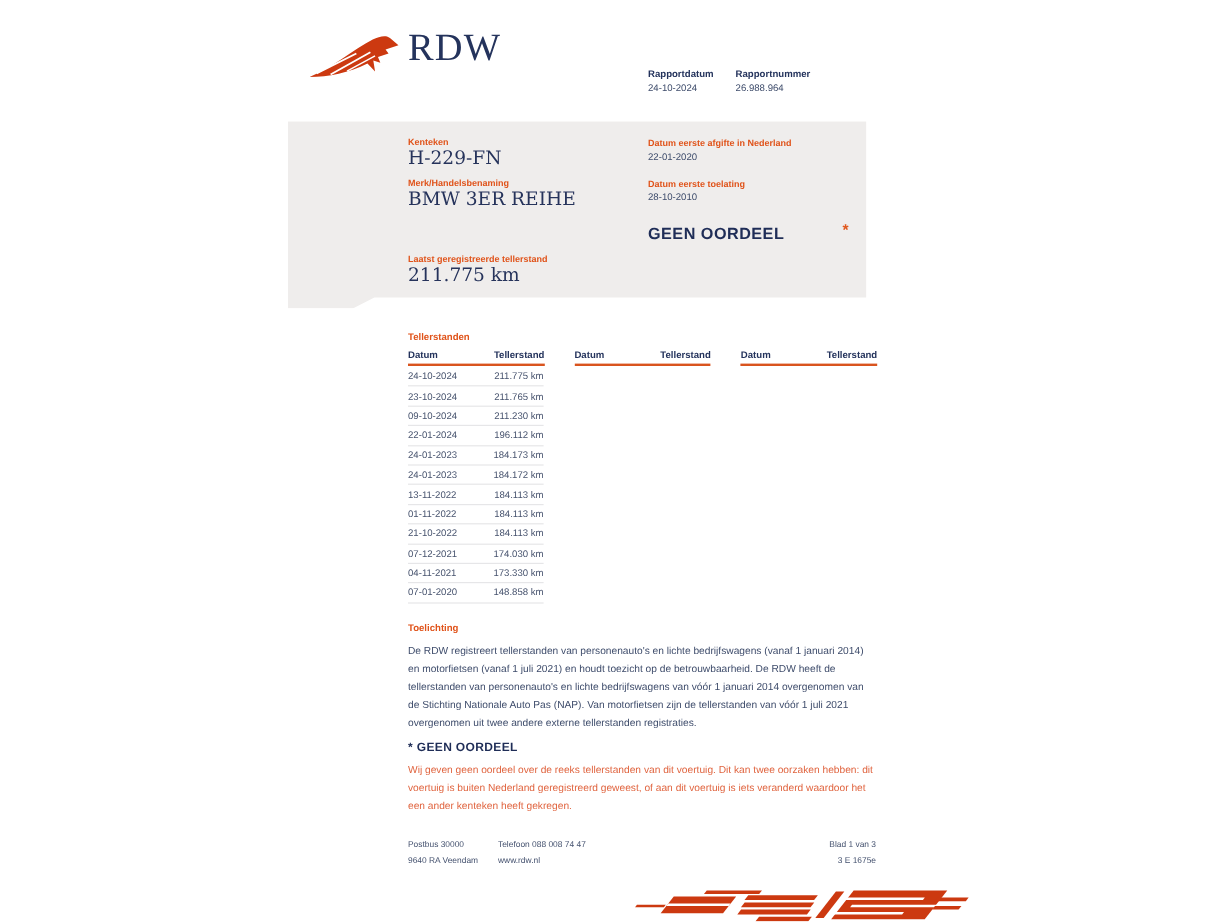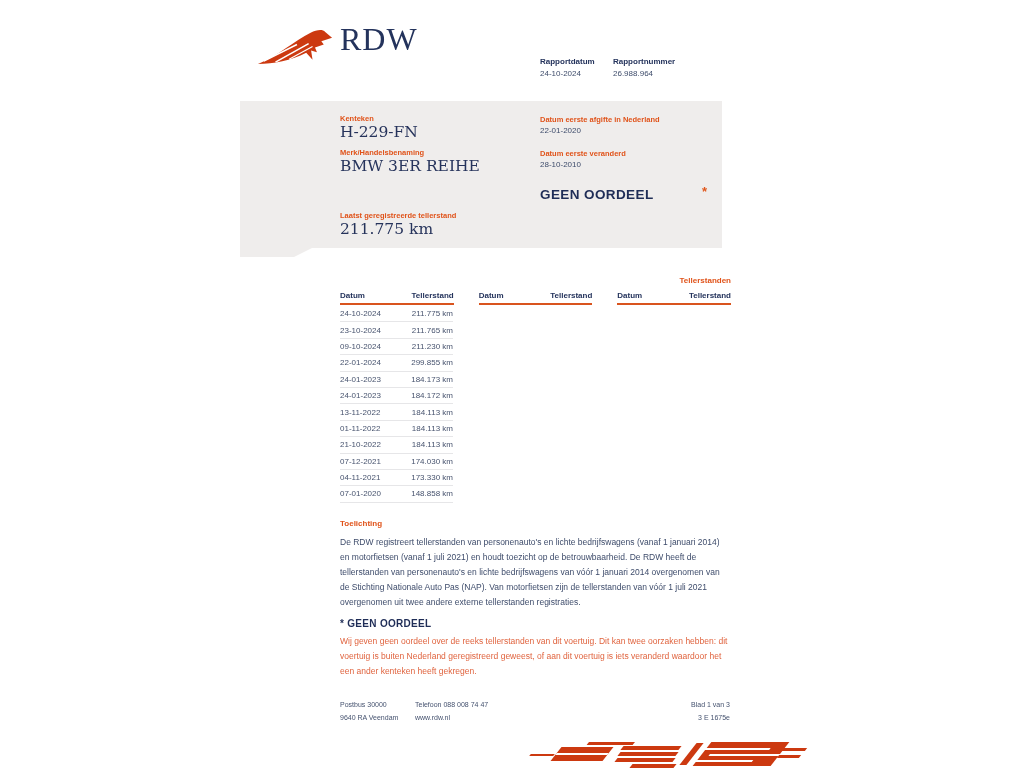--- a/index.html
+++ b/index.html
@@ -22,21 +22,21 @@
   .panel{position:absolute;left:240px;top:101px;width:574px;height:156px;background:#EFEDEC;
          clip-path:polygon(0 0,482px 0,482px 147px,72px 147px,54px 156px,0 156px);}
   .panel .lab{position:absolute;font-size:7.5px;font-weight:bold;color:#E0531A;}
   .panel .serif-val{position:absolute;font-family:"DejaVu Serif",serif;font-size:15.5px;color:#26335B;}
   .panel .sans-val{position:absolute;font-size:8px;color:#3E4C6B;}
   .panel .oordeel{position:absolute;left:300px;top:86px;font-size:13.5px;font-weight:bold;
                   color:#1F2D57;letter-spacing:0.4px;}
   .panel .star{position:absolute;left:462px;top:83px;color:#E0571C;font-size:13px;font-weight:bold;}
 
   
-  .tsection{position:absolute;left:340px;top:276px;width:391px;text-align:right;}
+  .tsection{position:absolute;left:340px;top:276px;width:391px;}
   .tsection .sec-title{font-size:8px;font-weight:bold;color:#E0531A;margin-bottom:6px;}
   .thead{display:flex;gap:25px;}
   .thead .pair{flex:1;display:flex;justify-content:space-between;font-size:8px;font-weight:bold;
                color:#24335C;border-bottom:2px solid #D9541E;padding-bottom:3px;}
   .trows{width:113px;margin-top:1px;}
   .trow{display:flex;justify-content:space-between;align-items:center;height:15.4px;
         font-size:8px;color:#47536E;border-bottom:1px solid #E6E6E8;}
 
   
   .toelichting{position:absolute;left:340px;top:519px;width:391px;}
@@ -88,21 +88,21 @@
 
     <div class="lab" style="left:100px;top:47px;">Merk/Handelsbenaming</div>
     <div class="serif-val" style="left:100px;top:56px;">BMW 3ER REIHE</div>
 
     <div class="lab" style="left:100px;top:110px;">Laatst geregistreerde tellerstand</div>
     <div class="serif-val" style="left:100px;top:119px;">211.775 km</div>
 
     <div class="lab" style="left:300px;top:14px;">Datum eerste afgifte in Nederland</div>
     <div class="sans-val" style="left:300px;top:25px;">22-01-2020</div>
 
-    <div class="lab" style="left:300px;top:48px;">Datum eerste veranderd</div>
+    <div class="lab" style="left:300px;top:48px;">Datum eerste toelating</div>
     <div class="sans-val" style="left:300px;top:59px;">28-10-2010</div>
 
     <div class="oordeel">GEEN OORDEEL</div>
     <div class="star">*</div>
   </div>
 
   <div class="tsection">
     <div class="sec-title">Tellerstanden</div>
     <div class="thead">
       <div class="pair">
@@ -126,21 +126,21 @@
         <div class="trow">
           <span>23-10-2024</span>
           <span>211.765 km</span>
         </div>
         <div class="trow">
           <span>09-10-2024</span>
           <span>211.230 km</span>
         </div>
         <div class="trow">
           <span>22-01-2024</span>
-          <span>299.855 km</span>
+          <span>196.112 km</span>
         </div>
         <div class="trow">
           <span>24-01-2023</span>
           <span>184.173 km</span>
         </div>
         <div class="trow">
           <span>24-01-2023</span>
           <span>184.172 km</span>
         </div>
         <div class="trow">

